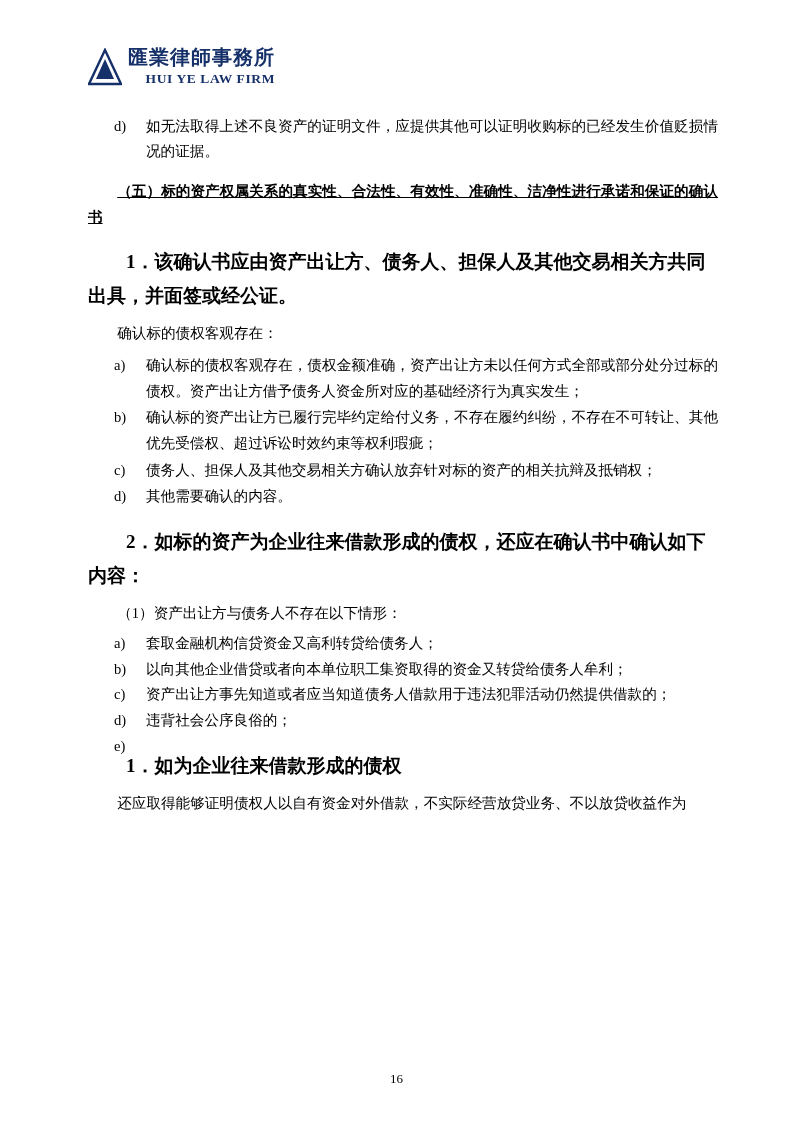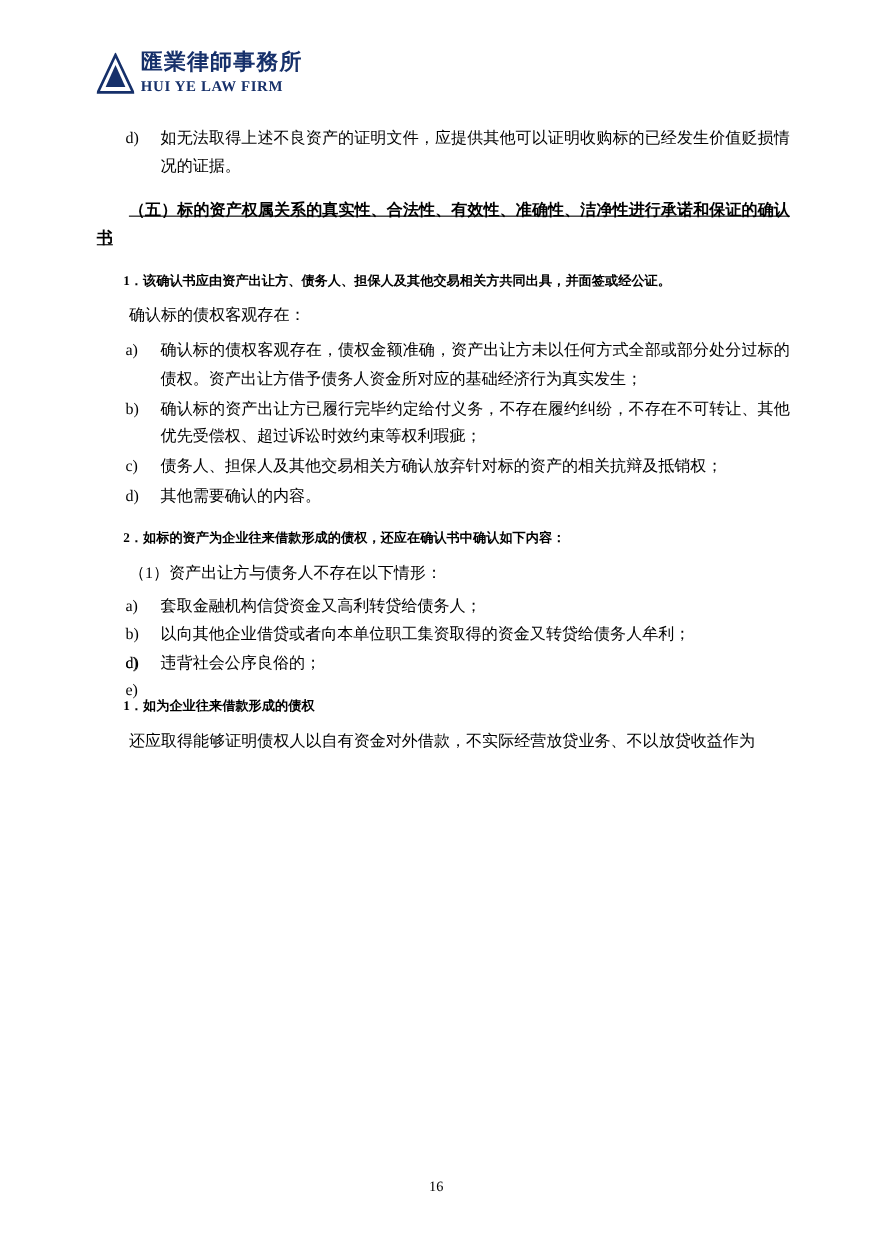--- a/index.html
+++ b/index.html
@@ -38,20 +38,21 @@
     margin-right: 6px;
     flex: 0 0 auto;
     position: relative;
     top: 4px;
   }
   .logo-text {
     display: flex;
     flex-direction: column;
     justify-content: center;
     padding-top: 2px;
+    text-align: right;
   }
   .logo-cn {
     font-family: "Liberation Serif", "DejaVu Serif", serif;
     font-size: 20px;
     font-weight: bold;
     letter-spacing: 1px;
     color: #16306a;
     line-height: 1.15;
   }
   .logo-en {
@@ -68,21 +69,21 @@
     line-height: 1.76;
     font-weight: bold;
     margin: 14px 0 8px 0;
     text-indent: 2em;
     text-align: justify;
   }
   .heading.underline span.u {
     text-decoration: underline;
   }
   .section-head {
-    font-size: 12px;
+    font-size: 19px;
     font-weight: bold;
     line-height: 1.76;
     margin: 15px 0 9px 0;
     text-indent: 2em;
   }
   .body-p {
     font-size: 14.6px;
     line-height: 1.78;
     margin: 9px 0 6px 0;
     text-indent: 2em;
@@ -198,20 +199,21 @@
       <li>
         <span class="marker">a)</span>
         <span>套取金融机构信贷资金又高利转贷给债务人；</span>
       </li>
       <li>
         <span class="marker">b)</span>
         <span>以向其他企业借贷或者向本单位职工集资取得的资金又转贷给债务人牟利；</span>
       </li>
       <li>
         <span class="marker">c)</span>
+        <span>资产出让方事先知道或者应当知道债务人借款用于违法犯罪活动仍然提供借款的；</span>
       </li>
       <li>
         <span class="marker">d)</span>
         <span>违背社会公序良俗的；</span>
       </li>
       <li>
         <span class="marker">e)</span>
       </li>
     </ol>
 

